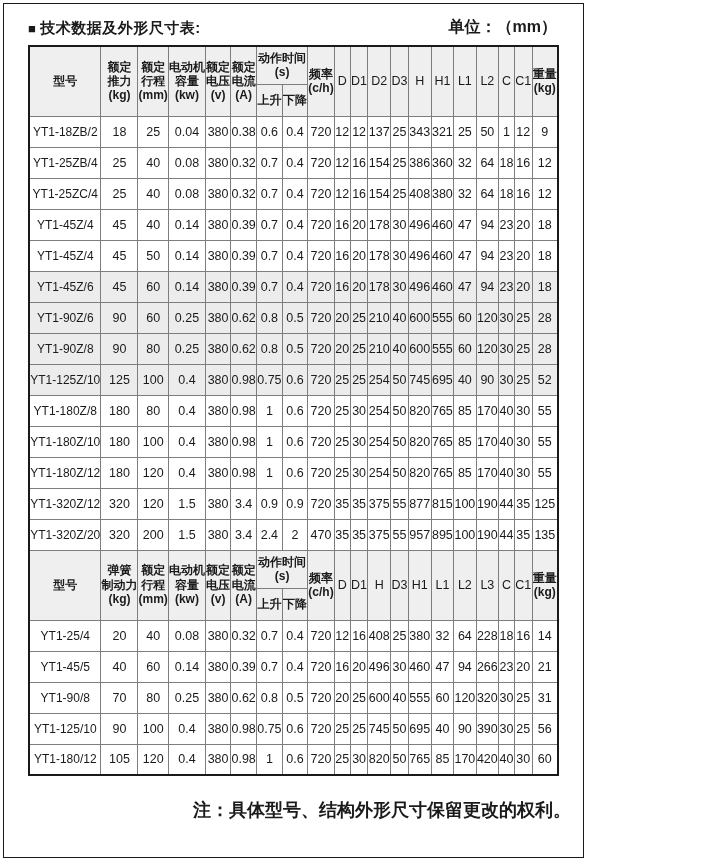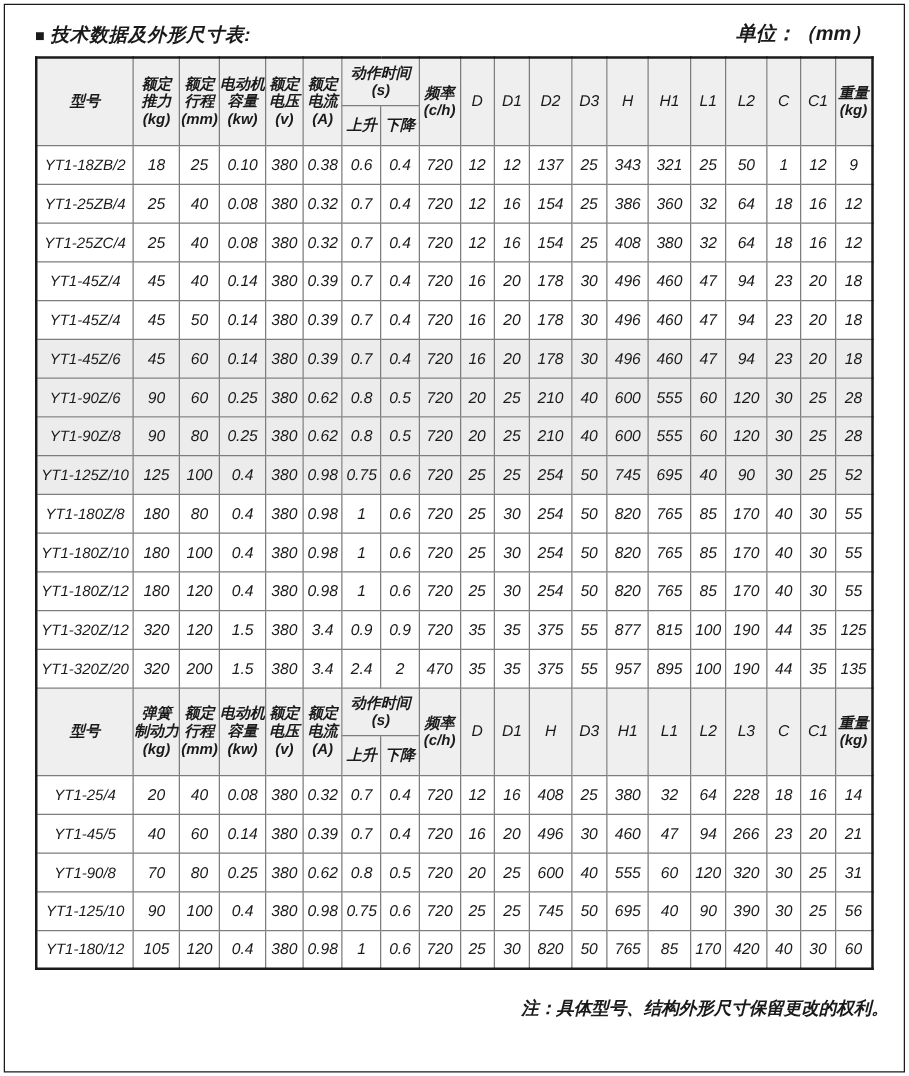--- a/index.html
+++ b/index.html
@@ -5,25 +5,24 @@
   * { margin:0; padding:0; box-sizing:border-box; }
   html,body { background:#fff; }
   body {
     width:727px; height:861px;
     font-family:"Liberation Sans","DejaVu Sans",sans-serif;
     color:#1a1a1a;
     position:relative;
   }
   .page {
     position:absolute; left:3px; top:3px;
-    width:721px; height:855px;
+    width:581px; height:855px;
     border:1px solid #1a1a1a;
     background:#fff;
     padding:13px 24px 0 24px;
-    font-style:italic;
   }
   .topbar {
     display:flex; justify-content:space-between; align-items:flex-end;
     margin-bottom:7px;
   }
   .title { font-size:15px; font-weight:bold; letter-spacing:0.5px; }
   .title .bullet { font-size:13px; margin-right:4px; }
   .unit-label { font-size:16px; font-weight:bold; padding-right:2px; }
 
   table.spec {
@@ -47,21 +46,21 @@
   .spec tr.hrow-a { height:38px; }
   .spec tr.hrow-b { height:32px; }
   .spec td { height:31px; font-size:12.5px; background:#fff; }
   .spec tr.shaded td { background:#ececec; }
   .spec td:first-child { font-size:12px;margin-left:33px; }
 
   .note {
     margin-top:22px;
     margin-right:-12px;
     text-align:right;
-    font-size:14px;
+    font-size:18px;
     font-weight:bold;
   }
 </style>
 </head>
 <body>
 
 <div class="page">
 
   <div class="topbar">
     <div class="title"><span class="bullet">■</span><span>技术数据及外形尺寸表:</span></div>
@@ -147,21 +146,21 @@
         <th>上升</th>
         <th>下降</th>
       </tr>
     </tbody>
 
     <tbody>
         <tr>
           <td>YT1-18ZB/2</td>
           <td>18</td>
           <td>25</td>
-          <td>0.10</td>
+          <td>0.04</td>
           <td>380</td>
           <td>0.38</td>
           <td>0.6</td>
           <td>0.4</td>
           <td>720</td>
           <td>12</td>
           <td>12</td>
           <td>137</td>
           <td>25</td>
           <td>343</td>

